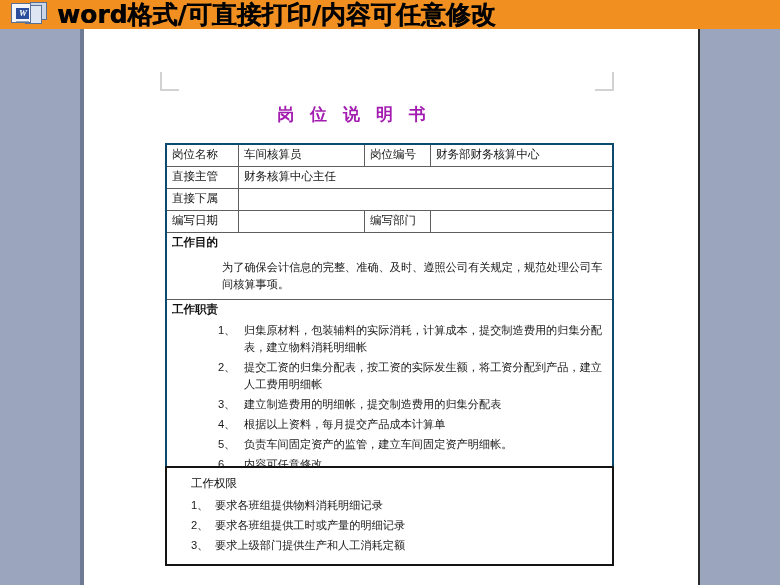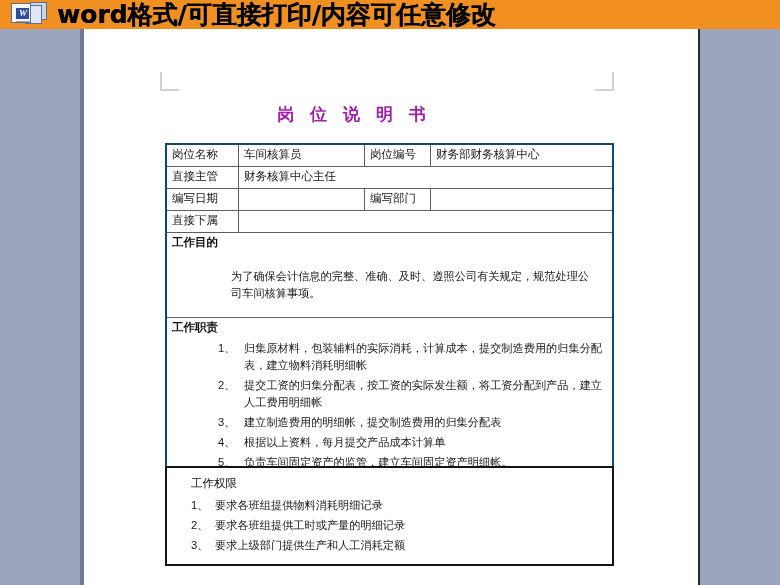--- a/index.html
+++ b/index.html
@@ -191,21 +191,21 @@
     font-weight: normal;
     text-decoration: none;
   }
   .sect-body {
     font-size: 11.2px;
     line-height: 17px;
     color: #1a1a1a;
     padding-left: 46px;
   }
   .sect-body.noindent { padding-left: 0px; }
-  .sect-body p { margin: 13px; }
+  .sect-body p { margin: 4px; }
 
   .num-list {
     margin: 0;
     padding: 0;
     list-style: none;
   }
   .num-list li {
     position: relative;
     padding-left: 26px;
     line-height: 17px;
@@ -277,28 +277,28 @@
             <td class="lbl">岗位名称</td>
             <td class="val">车间核算员</td>
             <td class="lbl2">岗位编号</td>
             <td class="val2">财务部财务核算中心</td>
           </tr>
           <tr>
             <td class="lbl">直接主管</td>
             <td class="val" colspan="3">财务核算中心主任</td>
           </tr>
           <tr>
+            <td class="lbl">直接下属</td>
+            <td class="val" colspan="3"></td>
+          </tr>
+          <tr>
             <td class="lbl">编写日期</td>
             <td class="val"></td>
             <td class="lbl2">编写部门</td>
             <td class="val2"></td>
-          </tr>
-          <tr>
-            <td class="lbl">直接下属</td>
-            <td class="val" colspan="3"></td>
           </tr>
 
           <tr>
             <td class="section pad-bottom" colspan="4">
               <div class="sect-head">工作目的</div>
               <div class="sect-body">
                 <p>为了确保会计信息的完整、准确、及时、遵照公司有关规定，规范处理公司车间核算事项。</p>
               </div>
             </td>
           </tr>

